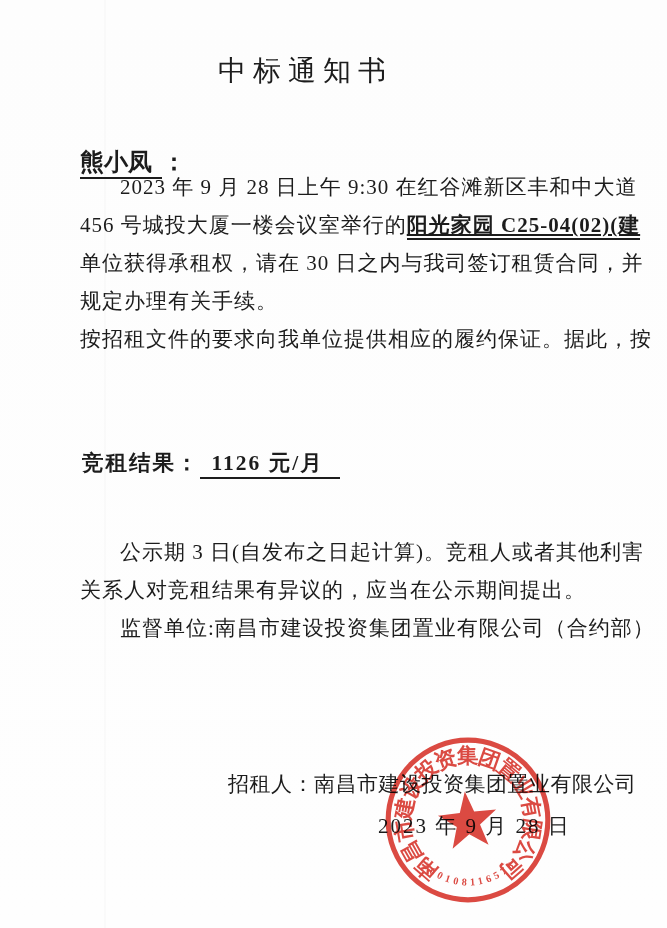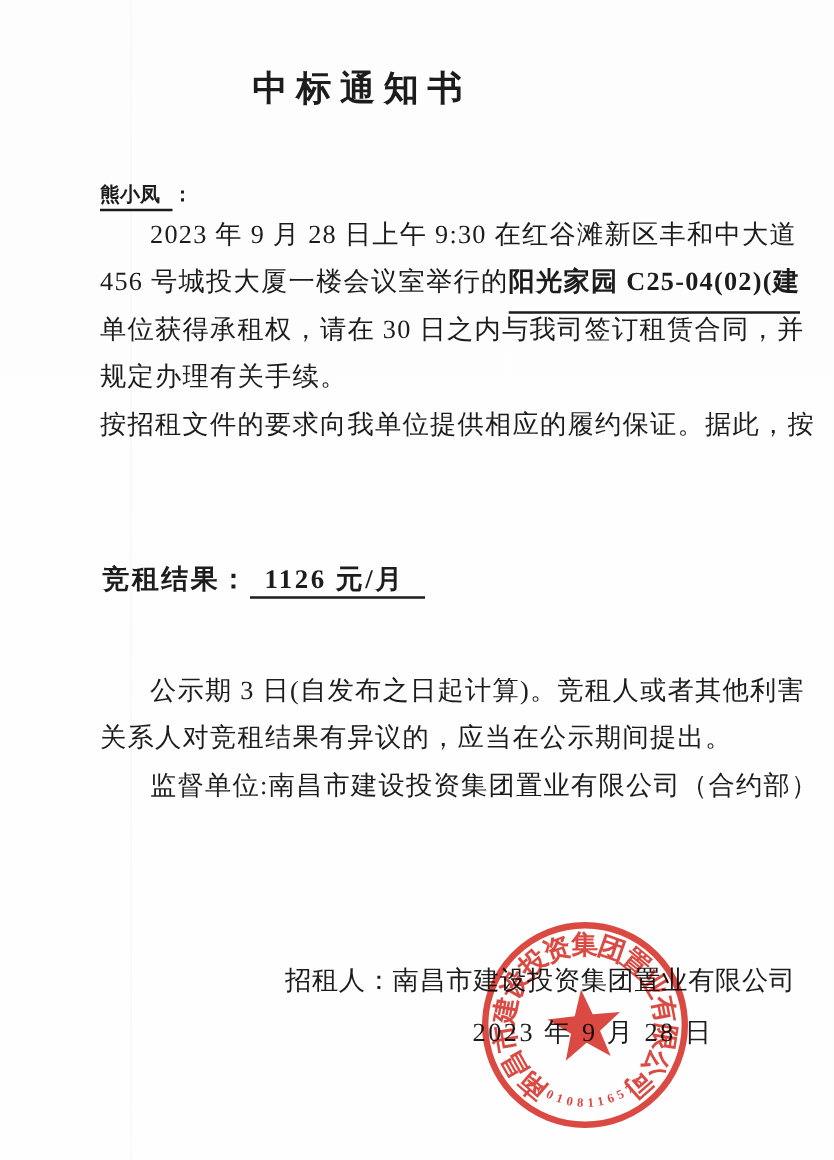--- a/index.html
+++ b/index.html
@@ -11,36 +11,36 @@
     overflow: hidden;
     position: relative;
   }
   .page {
     position: absolute; inset: 0;
     background:
       linear-gradient(90deg, rgba(0,0,0,0.015) 0 2px, transparent 2px) 104px 0 / 667px 100% no-repeat,
       linear-gradient(0deg, #fefefe, #fdfdfd);
   }
   .doc-title {
-    position: absolute; top: 52px; left: 0; width: 579px;
+    position: absolute; top: 52px; left: 16px; width: 579px;
     text-align: center;
-    font-size: 28px; font-weight: 700; letter-spacing: 7px;
+    font-size: 28px; font-weight: 400; letter-spacing: 7px;
     margin: 0;
   }
   .addressee {
     position: absolute; top: 146px; left: 80px;
-    font-size: 16px; font-weight: 700;
+    font-size: 24px; font-weight: 700;
   }
   .addressee .name { border-bottom: 2px solid #1c1c1c; padding: 0 10px 2px 0; }
   .para { position: absolute; left: 80px; width: 540px; font-size: 21px; }
   .para .line { height: 38px; line-height: 38px; white-space: nowrap; }
   .para .line.indent { padding-left: 40px; }
   #para1 { top: 168px; letter-spacing: 1px; }
   #para2 { top: 533px; letter-spacing: 1px; }
-  .bu { font-weight: 700; border-bottom: 2px solid #1c1c1c; padding-bottom: 12px; }
+  .bu { font-weight: 700; border-bottom: 2px solid #1c1c1c; padding-bottom: 1px; text-decoration: underline; }
   .result-line {
     position: absolute; top: 448px; left: 82px;
     font-size: 21.5px; font-weight: 700; letter-spacing: 2px;
     height: 30px; line-height: 30px; white-space: nowrap;
   }
   .result-line .value { border-bottom: 2px solid #1c1c1c; padding: 0 16px 2px 12px; }
   .sign-lessor {
     position: absolute; top: 770px; left: 228px;
     font-size: 21px; letter-spacing: 0.5px; white-space: nowrap;
   }

